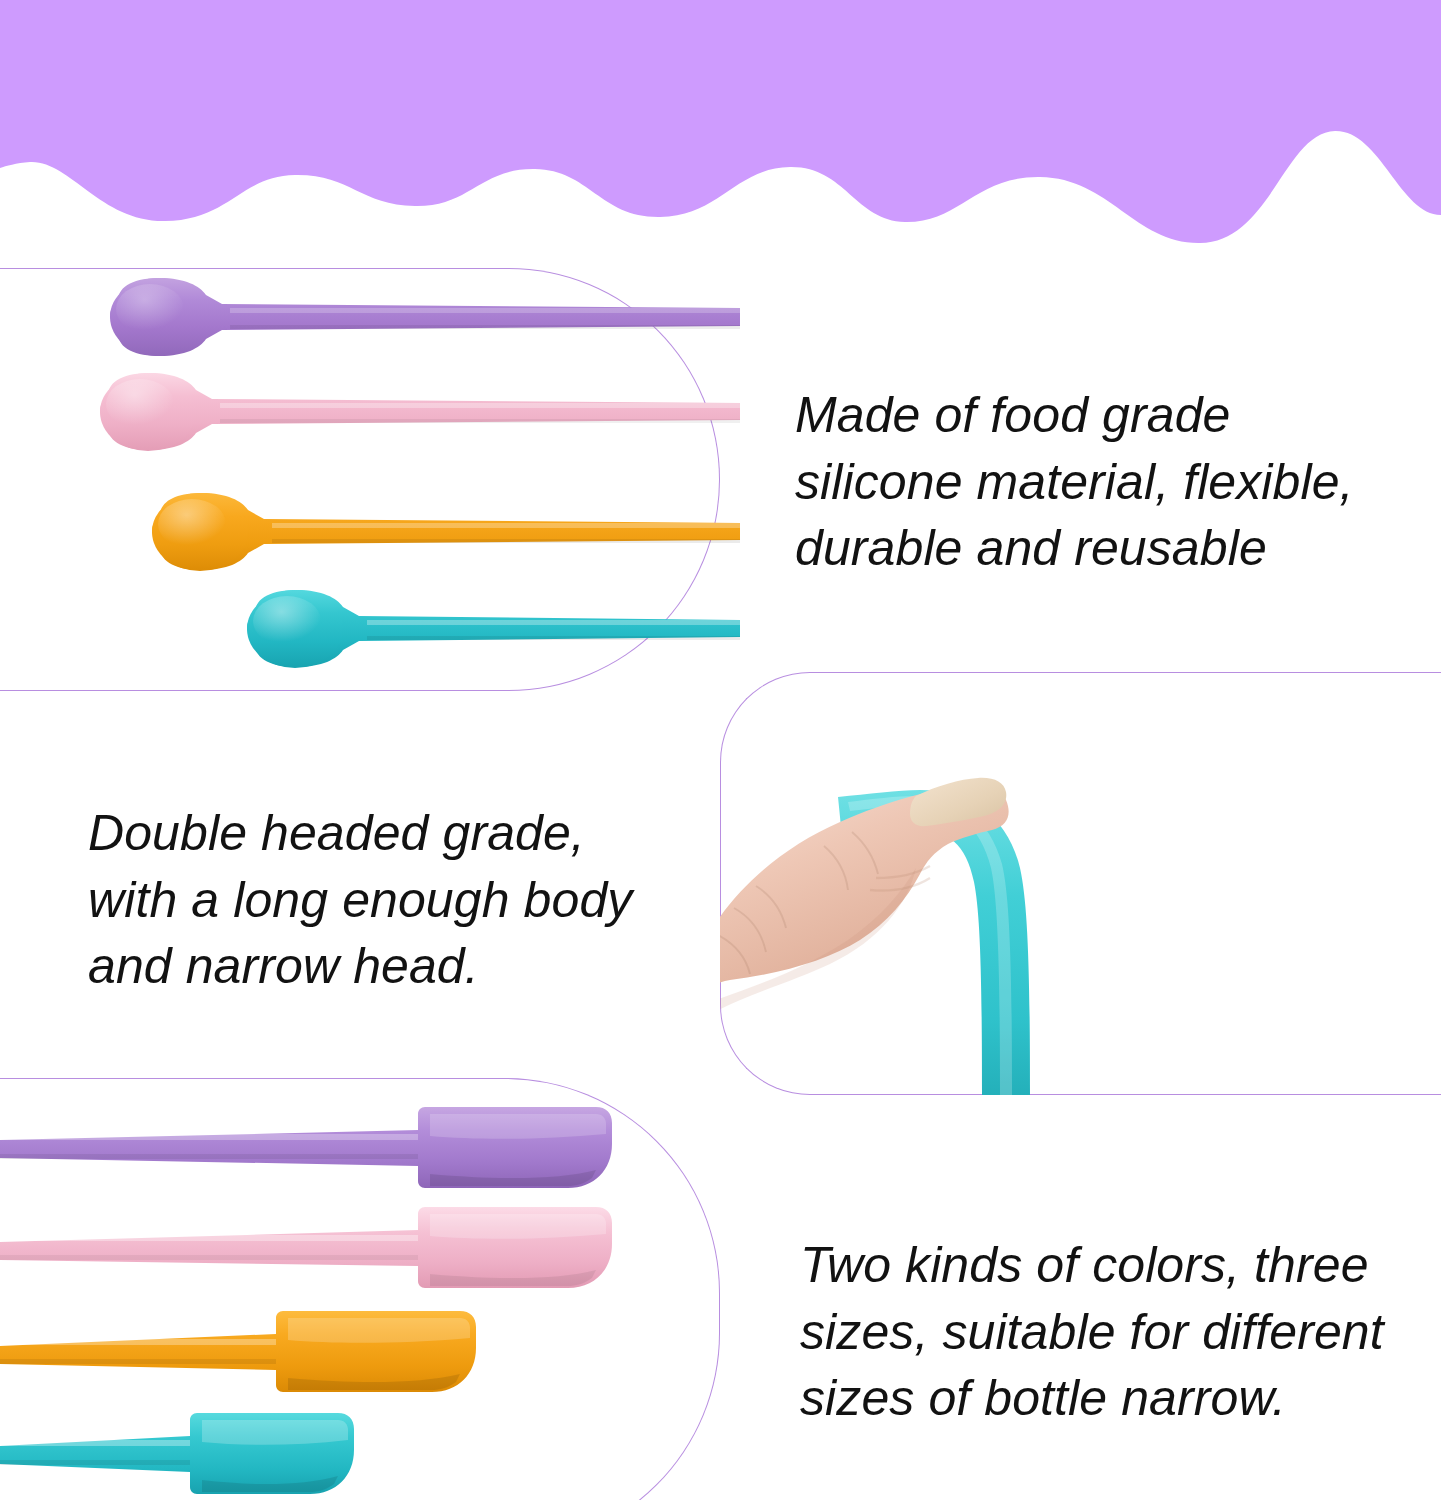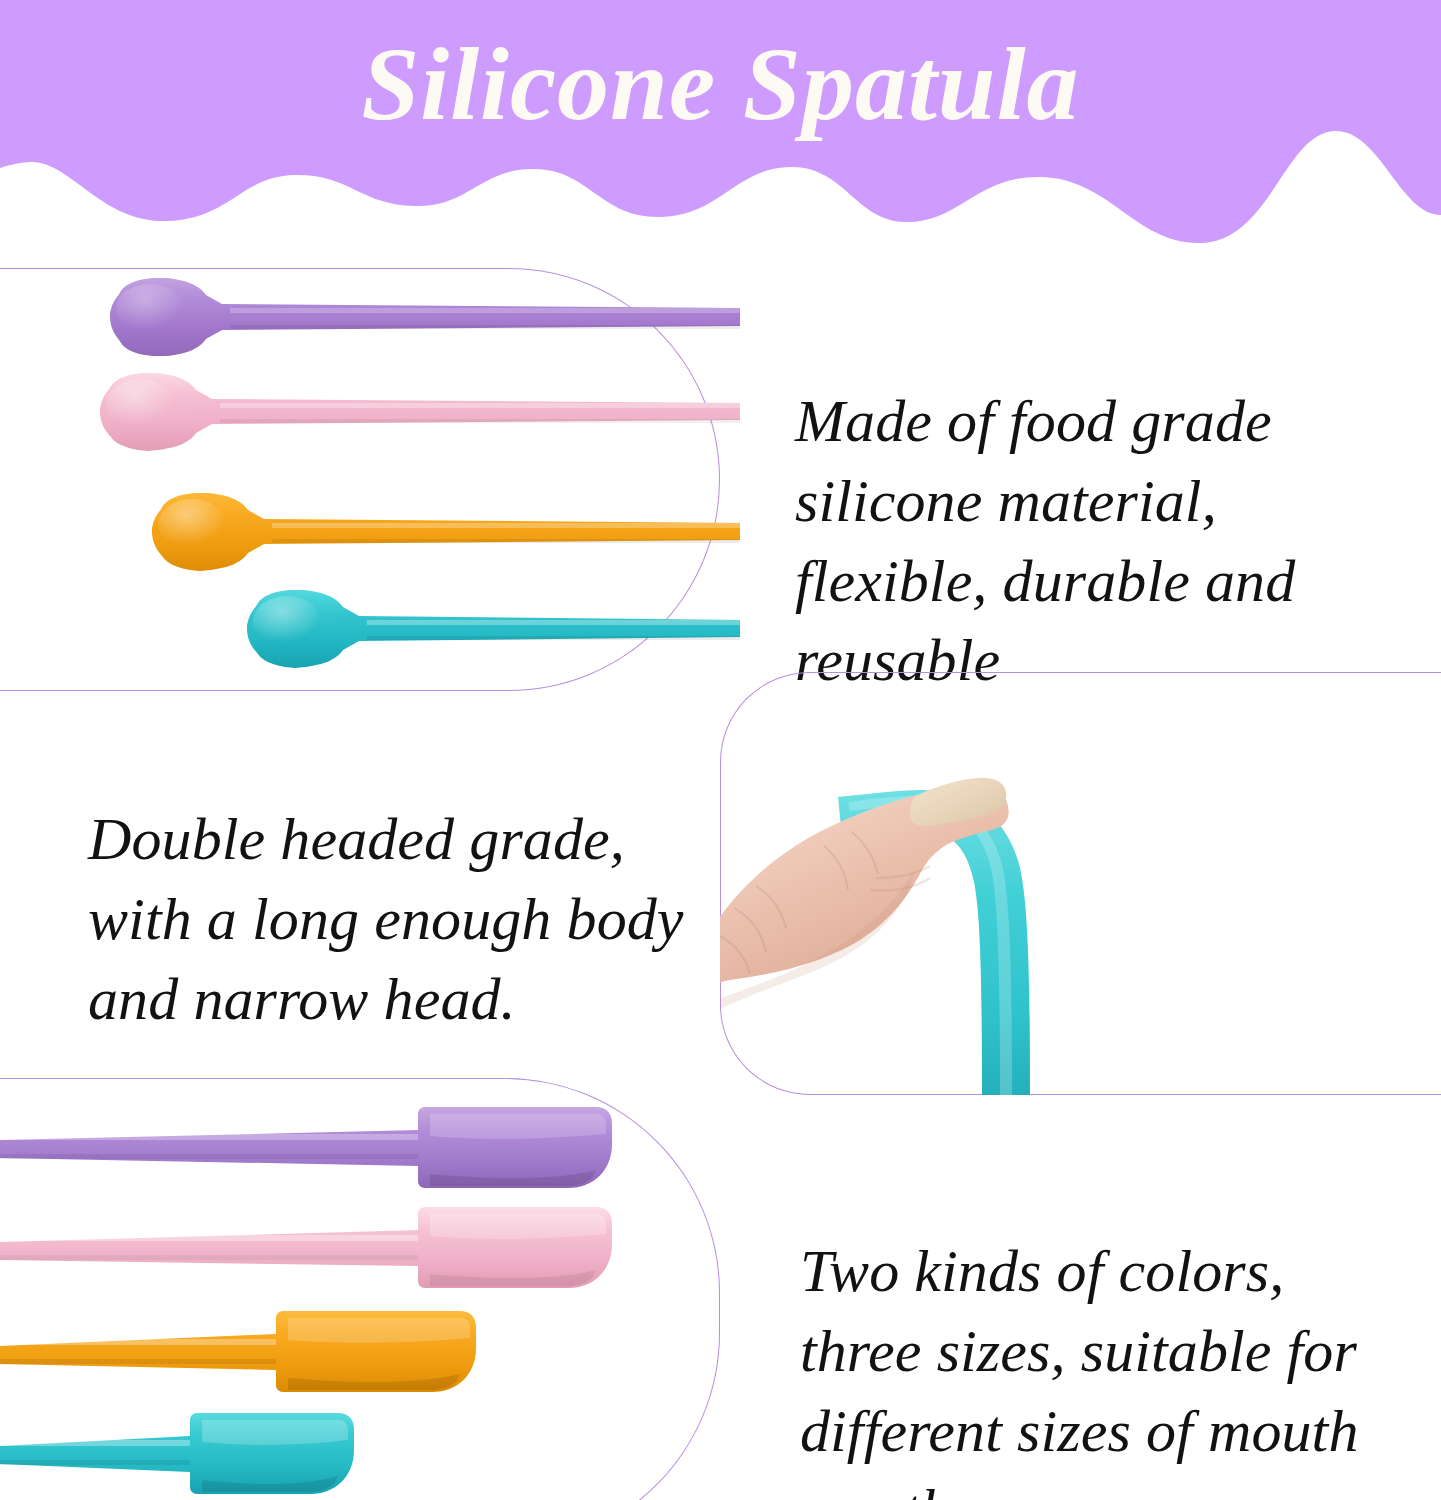--- a/index.html
+++ b/index.html
@@ -114,25 +114,25 @@
     left: 720px;
     top: 672px;
     width: 721px;
     height: 423px;
     z-index: 2;
   }
 
   
   .feature-text {
     position: absolute;
-    font-family: Liberation Serif, serif;
+    font-family: Liberation Sans, sans-serif;
     font-style: italic;
     font-weight: 400;
     color: #121212;
-    font-size: 60px;
+    font-size: 50px;
     line-height: 1.33;
     letter-spacing: 0.1px;
   }
   .feature-1 {
     left: 795px;
     top: 382px;
     width: 600px;
   }
   .feature-2 {
     left: 88px;
@@ -157,21 +157,20 @@
              C975,176 960,223 905,222
              C855,221 845,166 790,167
              C735,168 720,216 660,217
              C600,218 590,170 535,169
              C480,168 470,207 415,206
              C360,205 350,174 295,175
              C240,176 230,220 165,221
              C100,222 70,160 30,162
              C16,163 6,166 0,168 Z" fill="#ce9bfe"></path>
   </svg>
-  <div class="header-title" style="color: rgb(253, 250, 244);">Silicone Spatula</div>
 </div>
 
 <div class="panel panel-top-left" style="border-color: rgb(184, 142, 224);"></div>
 
 <div class="art-layer" id="spoon-art">
   <svg viewBox="0 0 740 423" preserveAspectRatio="none">
     <defs>
       <linearGradient id="gPurpleS" x1="0" y1="0" x2="0" y2="1">
         <stop offset="0%" stop-color="#c3a2e0"></stop>
         <stop offset="28%" stop-color="#b18ad8"></stop>
@@ -420,13 +419,13 @@
       <rect x="0" y="362" width="190" height="6" fill="#ffffff" opacity="0.32"></rect>
       <rect x="0" y="382" width="190" height="5" fill="#000000" opacity="0.08"></rect>
       <path d="M202,342 L338,342 C344,342 348,346 348,352 L348,362
                C296,368 244,368 202,364 Z" fill="#ffffff" opacity="0.22"></path>
       <path d="M202,402 C256,408 300,408 338,398 L334,406
                C326,412 318,414 310,414 L202,414 Z" fill="#000000" opacity="0.10"></path>
     </g>
   </svg>
 </div>
 
-<div class="feature-text feature-3" style="color: rgb(18, 18, 18);">Two kinds of colors, three sizes, suitable for different sizes of mouth mouth.</div>
+<div class="feature-text feature-3" style="color: rgb(18, 18, 18);">Two kinds of colors, three sizes, suitable for different sizes of bottle narrow.</div>
 
 </body></html>

